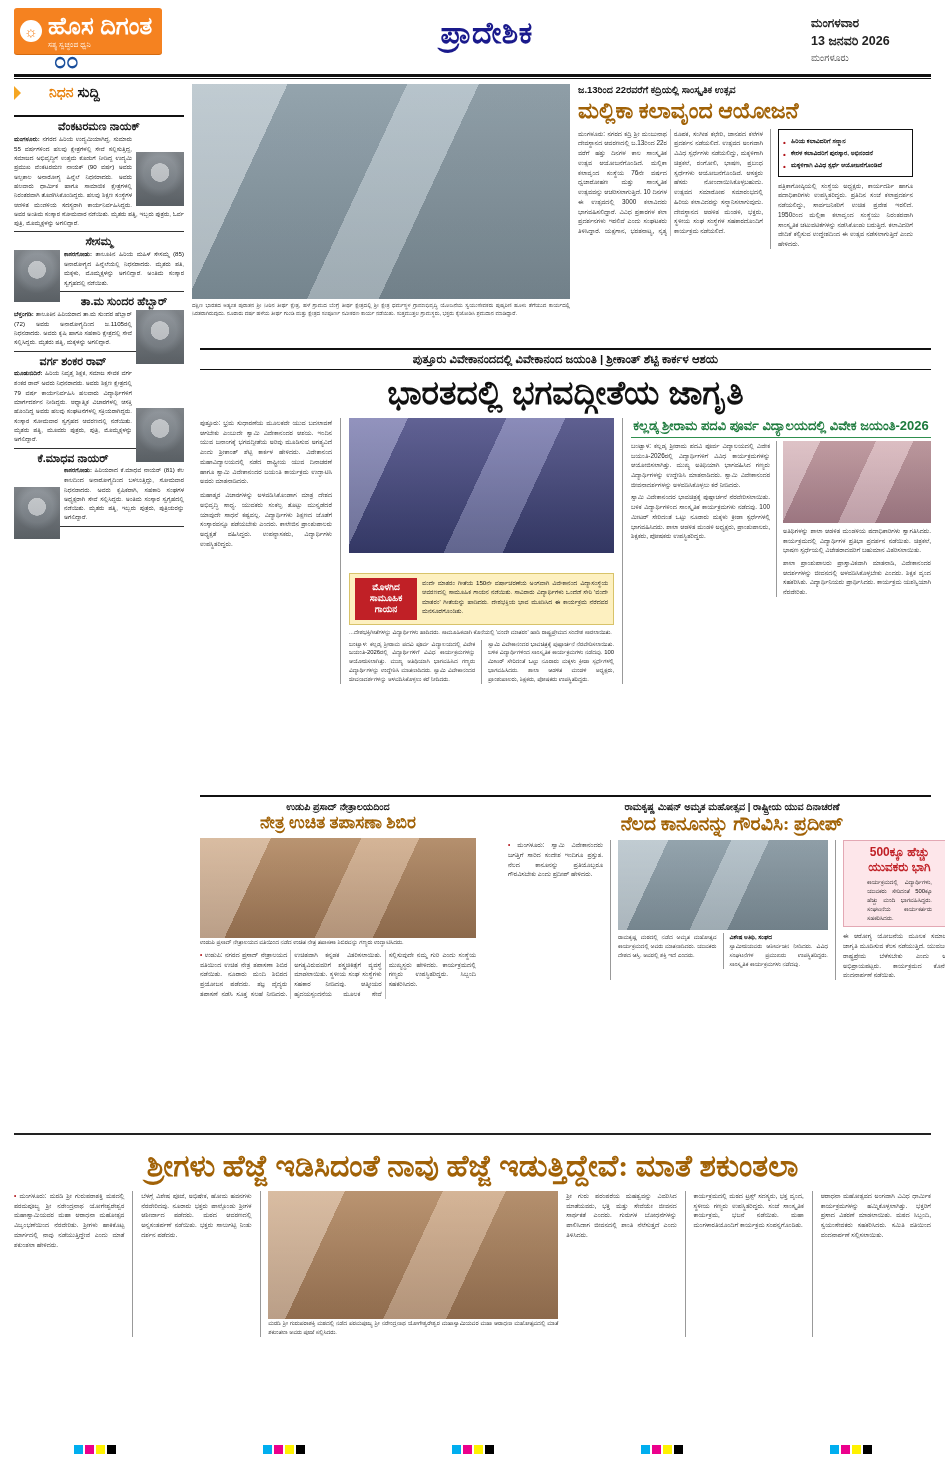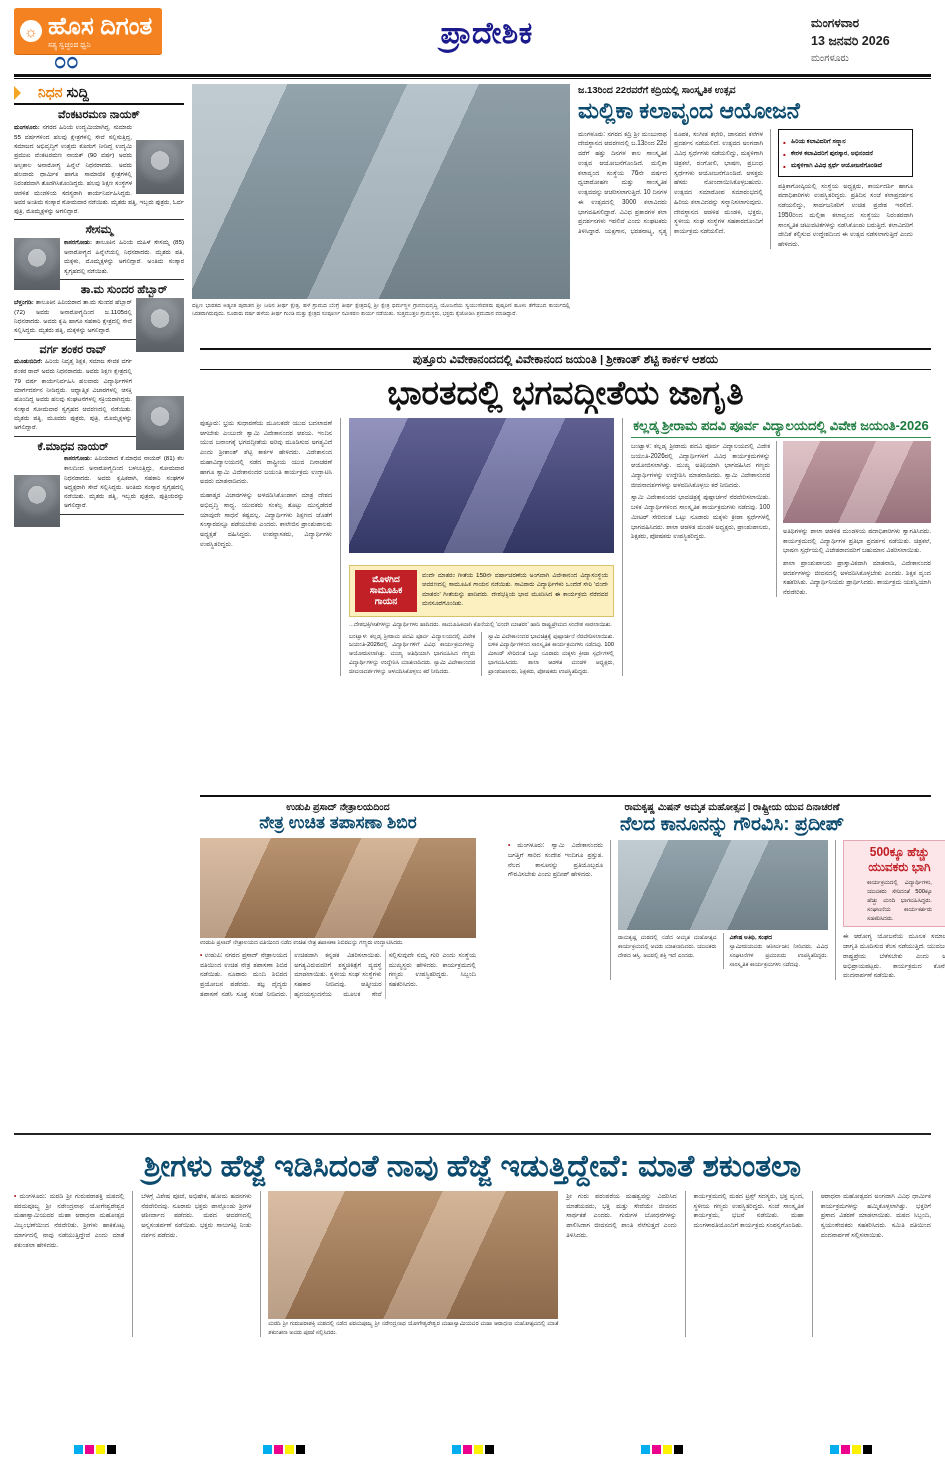--- a/index.html
+++ b/index.html
@@ -78,39 +78,39 @@
   }
   .cap { font-size:5.6px; line-height:1.45; text-align:justify; color:#222; padding-top:2px; }
 
   
   .top-grid { display:flex; gap:8px; margin-top:5px; height:268px; }
   .col-left { width:170px; }
   .col-mid { width:378px; }
   .col-right { width:335px; }
 
   .nidhana-banner {
-    display:flex; align-items:center; gap:10px; background:#fff; border-bottom:2px solid #111;
-    padding-bottom:2px;
+    display:flex; align-items:center; gap:21px; background:#fff; border-bottom:2px solid #111;
+    padding-bottom:14px;
   }
   .diamond { width:0;height:0;border:7px solid transparent;border-left-color:#f5a623; }
   .nidhana-title { font-size:14px; font-weight:bold; color:#111; }
   .nidhana-title .orange { color:#e8820c; }
 
   .obit { border-bottom:1px solid #333; padding:3px 0 4px 0; }
   .obit-name { text-align:center; font-size:11px; font-weight:bold; color:#111; line-height:1.25; }
   .obit-place { font-size:6px; font-weight:bold; }
   .obit-body { font-size:6.2px; line-height:1.5; text-align:justify; }
   .obit-photo { width:48px; height:54px; float:right; margin:1px 0 2px 4px; }
   .obit-photo-l { width:46px; height:52px; float:left; margin:1px 4px 2px 0; }
 
   
   .kicker { font-size:9.5px; font-weight:bold; color:#111; line-height:1.3; }
   .headline-lg { font-size:22px; font-weight:bold; line-height:1.2; }
   .headline-md { font-size:17px; font-weight:bold; line-height:1.22; }
-  .headline-blue { color:#0c4a6e; }
+  .headline-blue { color:#a16207;font-family:Liberation Serif, serif; }
 
   .bullets { list-style:none; margin:4px 0 0 0; padding:0; }
   .bullets li { font-size:6.2px; line-height:1.45; padding-left:8px; position:relative; margin-bottom:3px; font-weight:bold;}
   .bullets li::before{ content:"•"; position:absolute; left:0; color:#b2161b; font-size:8px; }
   .box-border { border:1px solid #111; padding:3px 4px; }
 
   .cols2 { column-count:2; column-gap:7px; column-rule:1px solid #bbb; }
   .cols3 { column-count:3; column-gap:7px; column-rule:1px solid #bbb; }
 
   .lead-dot::before{ content:"• "; font-weight:bold; color:#b2161b; }
@@ -259,21 +259,21 @@
     <div style="display:flex; gap:8px;">
 
       <div style="width:140px;">
         <div class="body-text">ಪುತ್ತೂರು: ಭ್ರಮ ಸುಧಾರಣೆಯ ಮೂಲಕವೇ ಯುವ ಬದಲಾವಣೆ ಆಗಬೇಕು ಎಂಬುದೇ ಸ್ವಾಮಿ ವಿವೇಕಾನಂದರ ಆಶಯ. ಇಂದಿನ ಯುವ ಜನಾಂಗಕ್ಕೆ ಭಗವದ್ಗೀತೆಯ ಅರಿವು ಮೂಡಿಸುವ ಅಗತ್ಯವಿದೆ ಎಂದು ಶ್ರೀಕಾಂತ್ ಶೆಟ್ಟಿ ಕಾರ್ಕಳ ಹೇಳಿದರು. ವಿವೇಕಾನಂದ ಮಹಾವಿದ್ಯಾಲಯದಲ್ಲಿ ನಡೆದ ರಾಷ್ಟ್ರೀಯ ಯುವ ದಿನಾಚರಣೆ ಹಾಗೂ ಸ್ವಾಮಿ ವಿವೇಕಾನಂದರ ಜಯಂತಿ ಕಾರ್ಯಕ್ರಮ ಉದ್ಘಾಟಿಸಿ ಅವರು ಮಾತನಾಡಿದರು.</div>
         <div class="body-text" style="margin-top:4px;">ಮಹಾತ್ಮರ ವಿಚಾರಗಳನ್ನು ಅಳವಡಿಸಿಕೊಂಡಾಗ ಮಾತ್ರ ದೇಶದ ಅಭಿವೃದ್ಧಿ ಸಾಧ್ಯ. ಯುವಕರು ಸಂಕಲ್ಪ ತೊಟ್ಟು ಮುನ್ನಡೆದರೆ ಯಾವುದೇ ಸಾಧನೆ ಕಷ್ಟವಲ್ಲ. ವಿದ್ಯಾರ್ಥಿಗಳು ಶಿಕ್ಷಣದ ಜೊತೆಗೆ ಸಂಸ್ಕಾರವನ್ನೂ ಪಡೆಯಬೇಕು ಎಂದರು. ಕಾಲೇಜಿನ ಪ್ರಾಂಶುಪಾಲರು ಅಧ್ಯಕ್ಷತೆ ವಹಿಸಿದ್ದರು. ಉಪನ್ಯಾಸಕರು, ವಿದ್ಯಾರ್ಥಿಗಳು ಉಪಸ್ಥಿತರಿದ್ದರು.</div>
       </div>
       <div class="vline"></div>
 
       <div style="width:265px;">
         <div class="photo stage" style="width:265px;height:135px;"></div>
-        <div class="yellow-box" style="margin-top:12px; display:flex; gap:5px;">
+        <div class="yellow-box" style="margin-top:20px; display:flex; gap:5px;">
           <div class="red-tag">ಮೊಳಗಿದ ಸಾಮೂಹಿಕ ಗಾಯನ</div>
           <div class="t" style="flex:1;">ವಂದೇ ಮಾತರಂ ಗೀತೆಯ 150ನೇ ವರ್ಷಾಚರಣೆಯ ಅಂಗವಾಗಿ ವಿವೇಕಾನಂದ ವಿದ್ಯಾಸಂಸ್ಥೆಯ ಆವರಣದಲ್ಲಿ ಸಾಮೂಹಿಕ ಗಾಯನ ನಡೆಯಿತು. ಸಾವಿರಾರು ವಿದ್ಯಾರ್ಥಿಗಳು ಒಂದೆಡೆ ಸೇರಿ 'ವಂದೇ ಮಾತರಂ' ಗೀತೆಯನ್ನು ಹಾಡಿದರು. ದೇಶಭಕ್ತಿಯ ಭಾವ ಮೂಡಿಸಿದ ಈ ಕಾರ್ಯಕ್ರಮ ನೆರೆದವರ ಮನಸೂರೆಗೊಂಡಿತು.</div>
         </div>
         <div class="tiny" style="margin-top:3px;">...ದೇಶಭಕ್ತಿಗೀತೆಗಳನ್ನು ವಿದ್ಯಾರ್ಥಿಗಳು ಹಾಡಿದರು. ಸಾಮೂಹಿಕವಾಗಿ ಕೊನೆಯಲ್ಲಿ 'ವಂದೇ ಮಾತರಂ' ಹಾಡಿ ರಾಷ್ಟ್ರಪ್ರೇಮದ ಸಂದೇಶ ಸಾರಲಾಯಿತು.</div>
         <div style="display:flex; gap:6px; margin-top:3px;">
           <div class="tiny" style="flex:1;">ಬಂಟ್ವಾಳ: ಕಲ್ಲಡ್ಕ ಶ್ರೀರಾಮ ಪದವಿ ಪೂರ್ವ ವಿದ್ಯಾಲಯದಲ್ಲಿ ವಿವೇಕ ಜಯಂತಿ-2026ರಲ್ಲಿ ವಿದ್ಯಾರ್ಥಿಗಳಿಗೆ ವಿವಿಧ ಕಾರ್ಯಕ್ರಮಗಳನ್ನು ಆಯೋಜಿಸಲಾಗಿತ್ತು. ಮುಖ್ಯ ಅತಿಥಿಯಾಗಿ ಭಾಗವಹಿಸಿದ ಗಣ್ಯರು ವಿದ್ಯಾರ್ಥಿಗಳನ್ನು ಉದ್ದೇಶಿಸಿ ಮಾತನಾಡಿದರು. ಸ್ವಾಮಿ ವಿವೇಕಾನಂದರ ಜೀವನಾದರ್ಶಗಳನ್ನು ಅಳವಡಿಸಿಕೊಳ್ಳಲು ಕರೆ ನೀಡಿದರು.</div>
           <div class="vline"></div>
           <div class="tiny" style="flex:1;">ಸ್ವಾಮಿ ವಿವೇಕಾನಂದರ ಭಾವಚಿತ್ರಕ್ಕೆ ಪುಷ್ಪಾರ್ಚನೆ ನೆರವೇರಿಸಲಾಯಿತು. ಬಳಿಕ ವಿದ್ಯಾರ್ಥಿಗಳಿಂದ ಸಾಂಸ್ಕೃತಿಕ ಕಾರ್ಯಕ್ರಮಗಳು ನಡೆದವು. 100 ಮೀಟರ್ ಸೇರಿದಂತೆ ಒಟ್ಟು ನೂರಾರು ಮಕ್ಕಳು ಕ್ರೀಡಾ ಸ್ಪರ್ಧೆಗಳಲ್ಲಿ ಭಾಗವಹಿಸಿದರು. ಶಾಲಾ ಆಡಳಿತ ಮಂಡಳಿ ಅಧ್ಯಕ್ಷರು, ಪ್ರಾಂಶುಪಾಲರು, ಶಿಕ್ಷಕರು, ಪೋಷಕರು ಉಪಸ್ಥಿತರಿದ್ದರು.</div>
         </div>
       </div>

